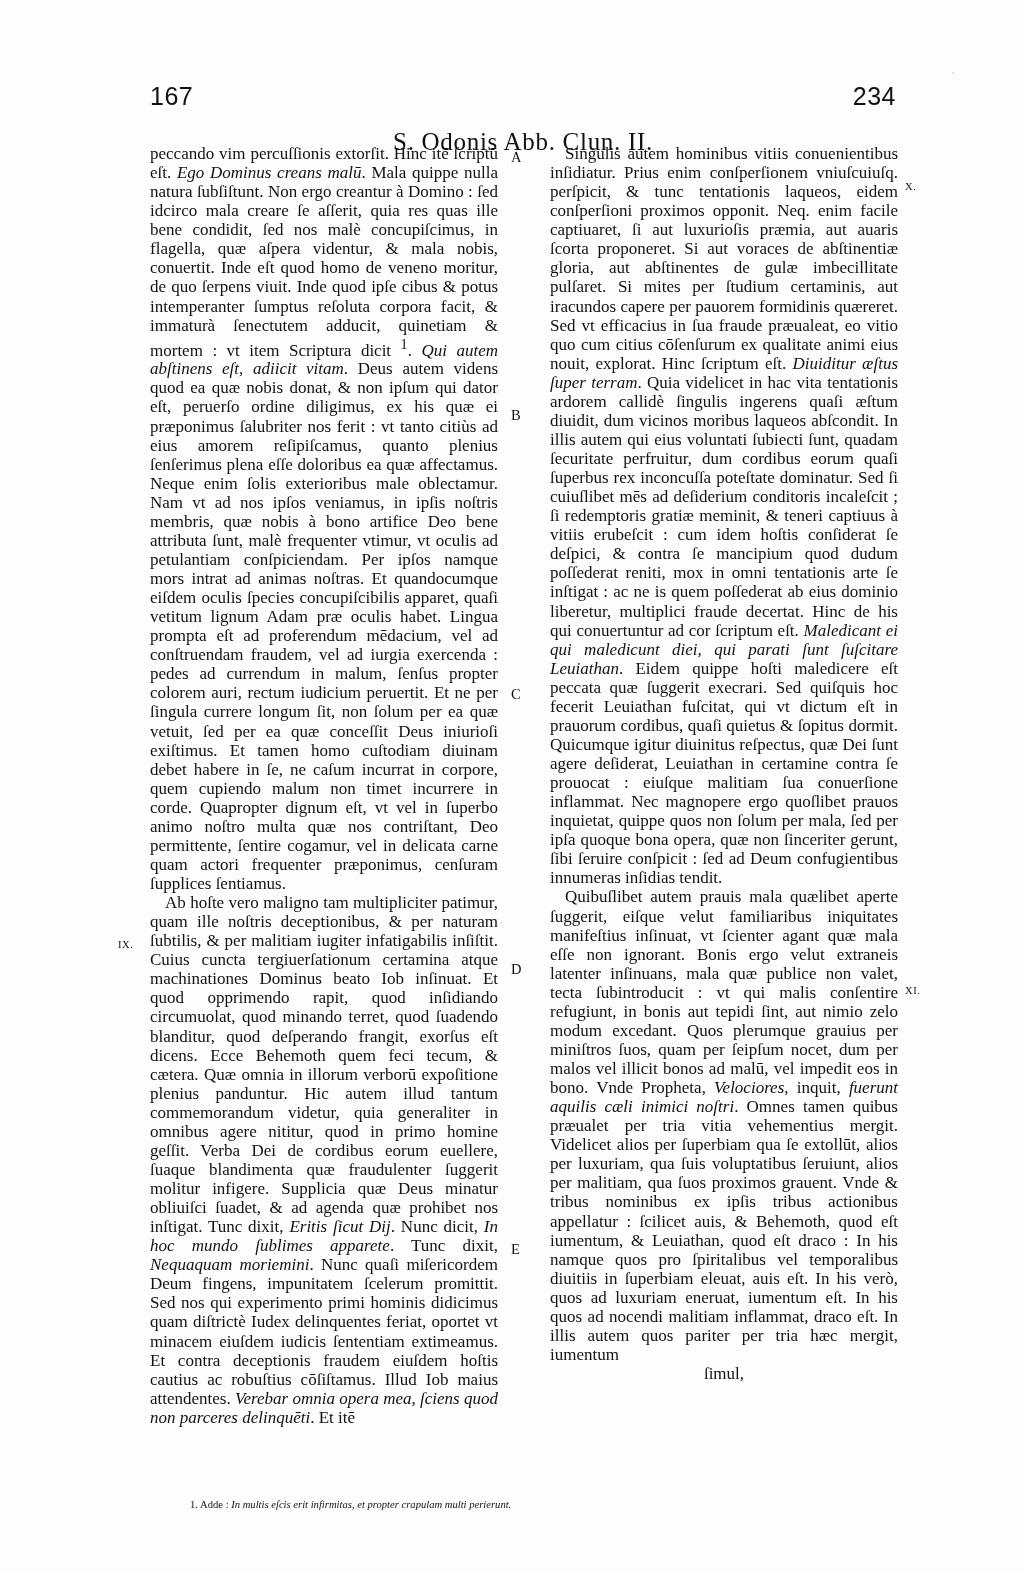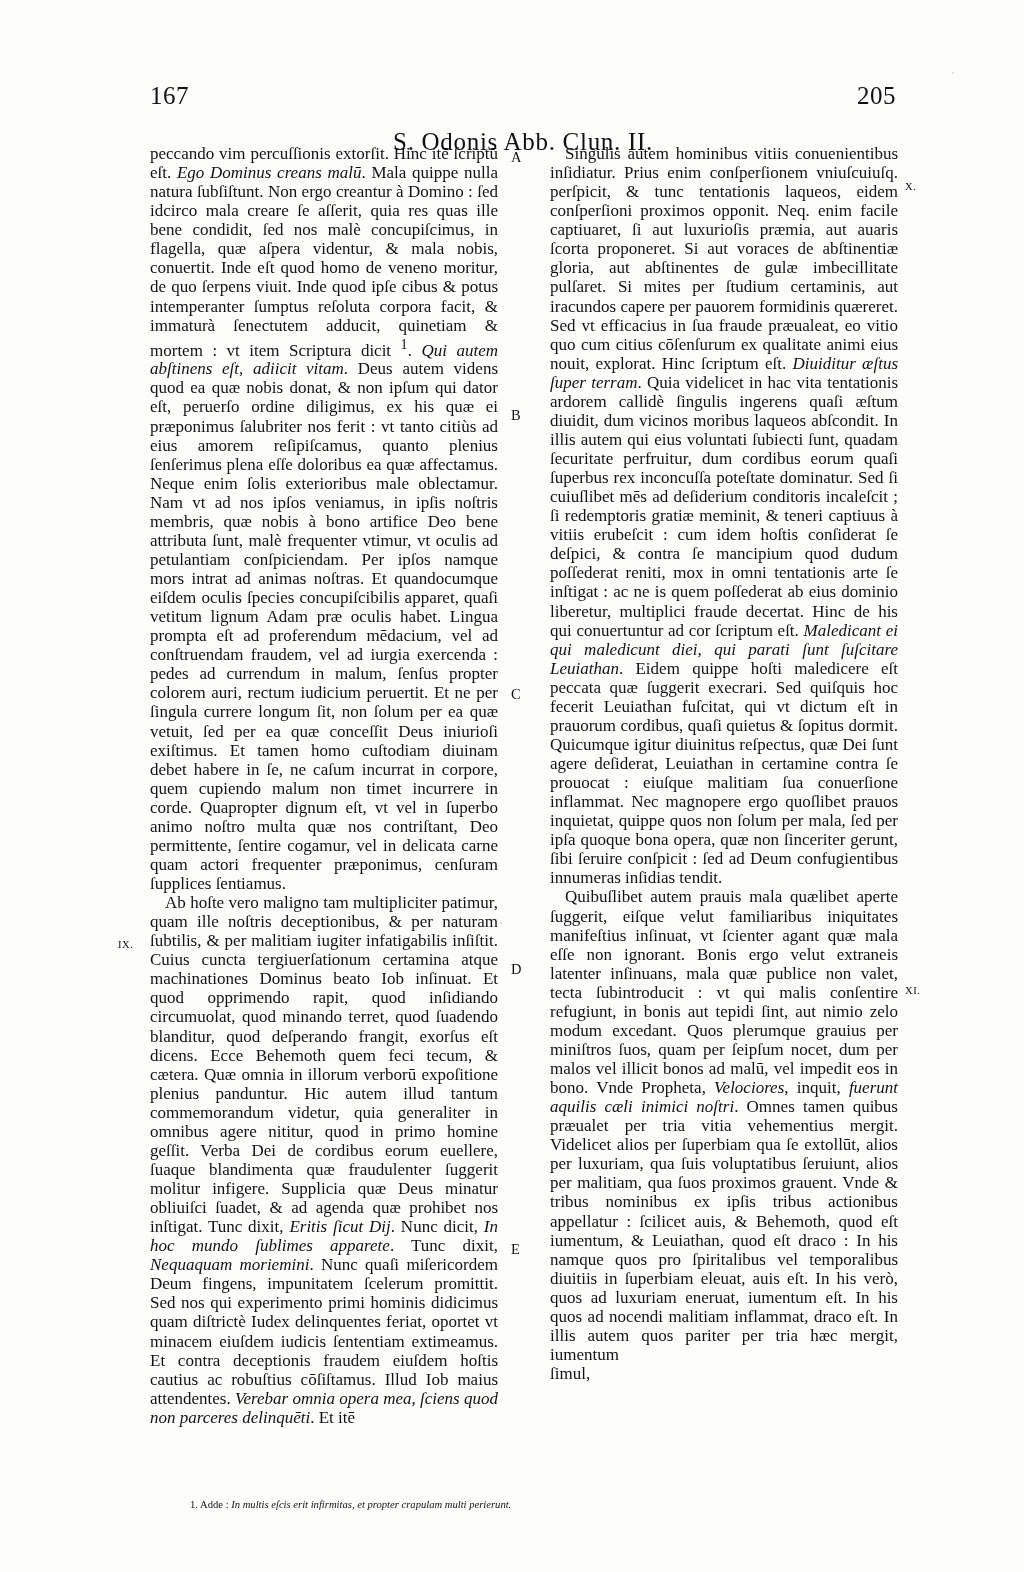--- a/index.html
+++ b/index.html
@@ -25,21 +25,21 @@
     top: 82px;
     left: 150px;
     width: 746px;
     height: 40px;
   }
   .folio {
     position: absolute;
     top: 0;
     font-size: 25px;
     letter-spacing: 0.5px;
-    font-family: Liberation Serif, serif;
+    font-family: Liberation Sans, sans-serif;
   }
   .folio-left  { left: 0; }
   .folio-right { right: 0; }
   .head-title {
     position: absolute;
     left: 0;
     right: 0;
     top: 2px;
     text-align: center;
     font-size: 25px;
@@ -114,21 +114,21 @@
   }
 </style>
 </head>
 <body>
 
 <div class="page">
 
   <div class="running-head">
     <span class="folio folio-left">167</span>
     <span class="head-title">S. Odonis Abb. Clun. II.</span>
-    <span class="folio folio-right">205</span>
+    <span class="folio folio-right">234</span>
   </div>
 
   <span class="sect-num" style="left:118px; top:940px;">IX.</span>
   <span class="sect-num" style="left:905px; top:182px;">X.</span>
   <span class="sect-num" style="left:905px; top:986px;font-family:Liberation Serif, serif;">XI.</span>
 
   <span class="marginal" style="left:511px; top:150px;">A</span>
   <span class="marginal" style="left:511px; top:408px;">B</span>
   <span class="marginal" style="left:511px; top:687px;">C</span>
   <span class="marginal" style="left:511px; top:962px;">D</span>
@@ -144,21 +144,21 @@
 
     </div>
 
     <div class="col col-right">
 
 
       <p class="indent"><span>Singulis autem hominibus vitiis conuenientibus inſidiatur. Prius enim conſperſionem vniuſcuiuſq. perſpicit, &amp; tunc tentationis laqueos, eidem conſperſioni proximos opponit. Neq. enim facile captiuaret, ſi aut luxurioſis præmia, aut auaris ſcorta proponeret. Si aut voraces de abſtinentiæ gloria, aut abſtinentes de gulæ imbecillitate pulſaret. Si mites per ſtudium certaminis, aut iracundos capere per pauorem formidinis quæreret. Sed vt efficacius in ſua fraude præualeat, eo vitio quo cum citius cōſenſurum ex qualitate animi eius nouit, explorat. Hinc ſcriptum eſt. </span><i>Diuiditur æſtus ſuper terram</i><span>. Quia videlicet in hac vita tentationis ardorem callidè ſingulis ingerens quaſi æſtum diuidit, dum vicinos moribus laqueos abſcondit. In illis autem qui eius voluntati ſubiecti ſunt, quadam ſecuritate perfruitur, dum cordibus eorum quaſi ſuperbus rex inconcuſſa poteſtate dominatur. Sed ſi cuiuſlibet mēs ad deſiderium conditoris incaleſcit ; ſi redemptoris gratiæ meminit, &amp; teneri captiuus à vitiis erubeſcit : cum idem hoſtis conſiderat ſe deſpici, &amp; contra ſe mancipium quod dudum poſſederat reniti, mox in omni tentationis arte ſe inſtigat : ac ne is quem poſſederat ab eius dominio liberetur, multiplici fraude decertat. Hinc de his qui conuertuntur ad cor ſcriptum eſt. </span><i>Maledicant ei qui maledicunt diei, qui parati ſunt ſuſcitare Leuiathan</i><span>. Eidem quippe hoſti maledicere eſt peccata quæ ſuggerit execrari. Sed quiſquis hoc fecerit Leuiathan fuſcitat, qui vt dictum eſt in prauorum cordibus, quaſi quietus &amp; ſopitus dormit. Quicumque igitur diuinitus reſpectus, quæ Dei ſunt agere deſiderat, Leuiathan in certamine contra ſe prouocat : eiuſque malitiam ſua conuerſione inflammat. Nec magnopere ergo quoſlibet prauos inquietat, quippe quos non ſolum per mala, ſed per ipſa quoque bona opera, quæ non ſinceriter gerunt, ſibi ſeruire conſpicit : ſed ad Deum confugientibus innumeras inſidias tendit.</span></p>
 
       <p class="indent"><span>Quibuſlibet autem prauis mala quælibet aperte ſuggerit, eiſque velut familiaribus iniquitates manifeſtius inſinuat, vt ſcienter agant quæ mala eſſe non ignorant. Bonis ergo velut extraneis latenter inſinuans, mala quæ publice non valet, tecta ſubintroducit : vt qui malis conſentire refugiunt, in bonis aut tepidi ſint, aut nimio zelo modum excedant. Quos plerumque grauius per miniſtros ſuos, quam per ſeipſum nocet, dum per malos vel illicit bonos ad malū, vel impedit eos in bono. Vnde Propheta, </span><i>Velociores</i><span>, inquit, </span><i>fuerunt aquilis cæli inimici noſtri</i><span>. Omnes tamen quibus præualet per tria vitia vehementius mergit. Videlicet alios per ſuperbiam qua ſe extollūt, alios per luxuriam, qua ſuis voluptatibus ſeruiunt, alios per malitiam, qua ſuos proximos grauent. Vnde &amp; tribus nominibus ex ipſis tribus actionibus appellatur : ſcilicet auis, &amp; Behemoth, quod eſt iumentum, &amp; Leuiathan, quod eſt draco : In his namque quos pro ſpiritalibus vel temporalibus diuitiis in ſuperbiam eleuat, auis eſt. In his verò, quos ad luxuriam eneruat, iumentum eſt. In his quos ad nocendi malitiam inflammat, draco eſt. In illis autem quos pariter per tria hæc mergit, iumentum</span></p>
 
-      <p style="text-align:left; margin-top:0;">ſimul,</p>
+      <p style="text-align:center; margin-top:0;">ſimul,</p>
 
     </div>
   </div>
 
   <div class="footnote">
     <span class="fn-num">1.</span>
     <span>Adde :</span>
     <i>In multis eſcis erit infirmitas, et propter crapulam multi perierunt.</i>
   </div>
 

